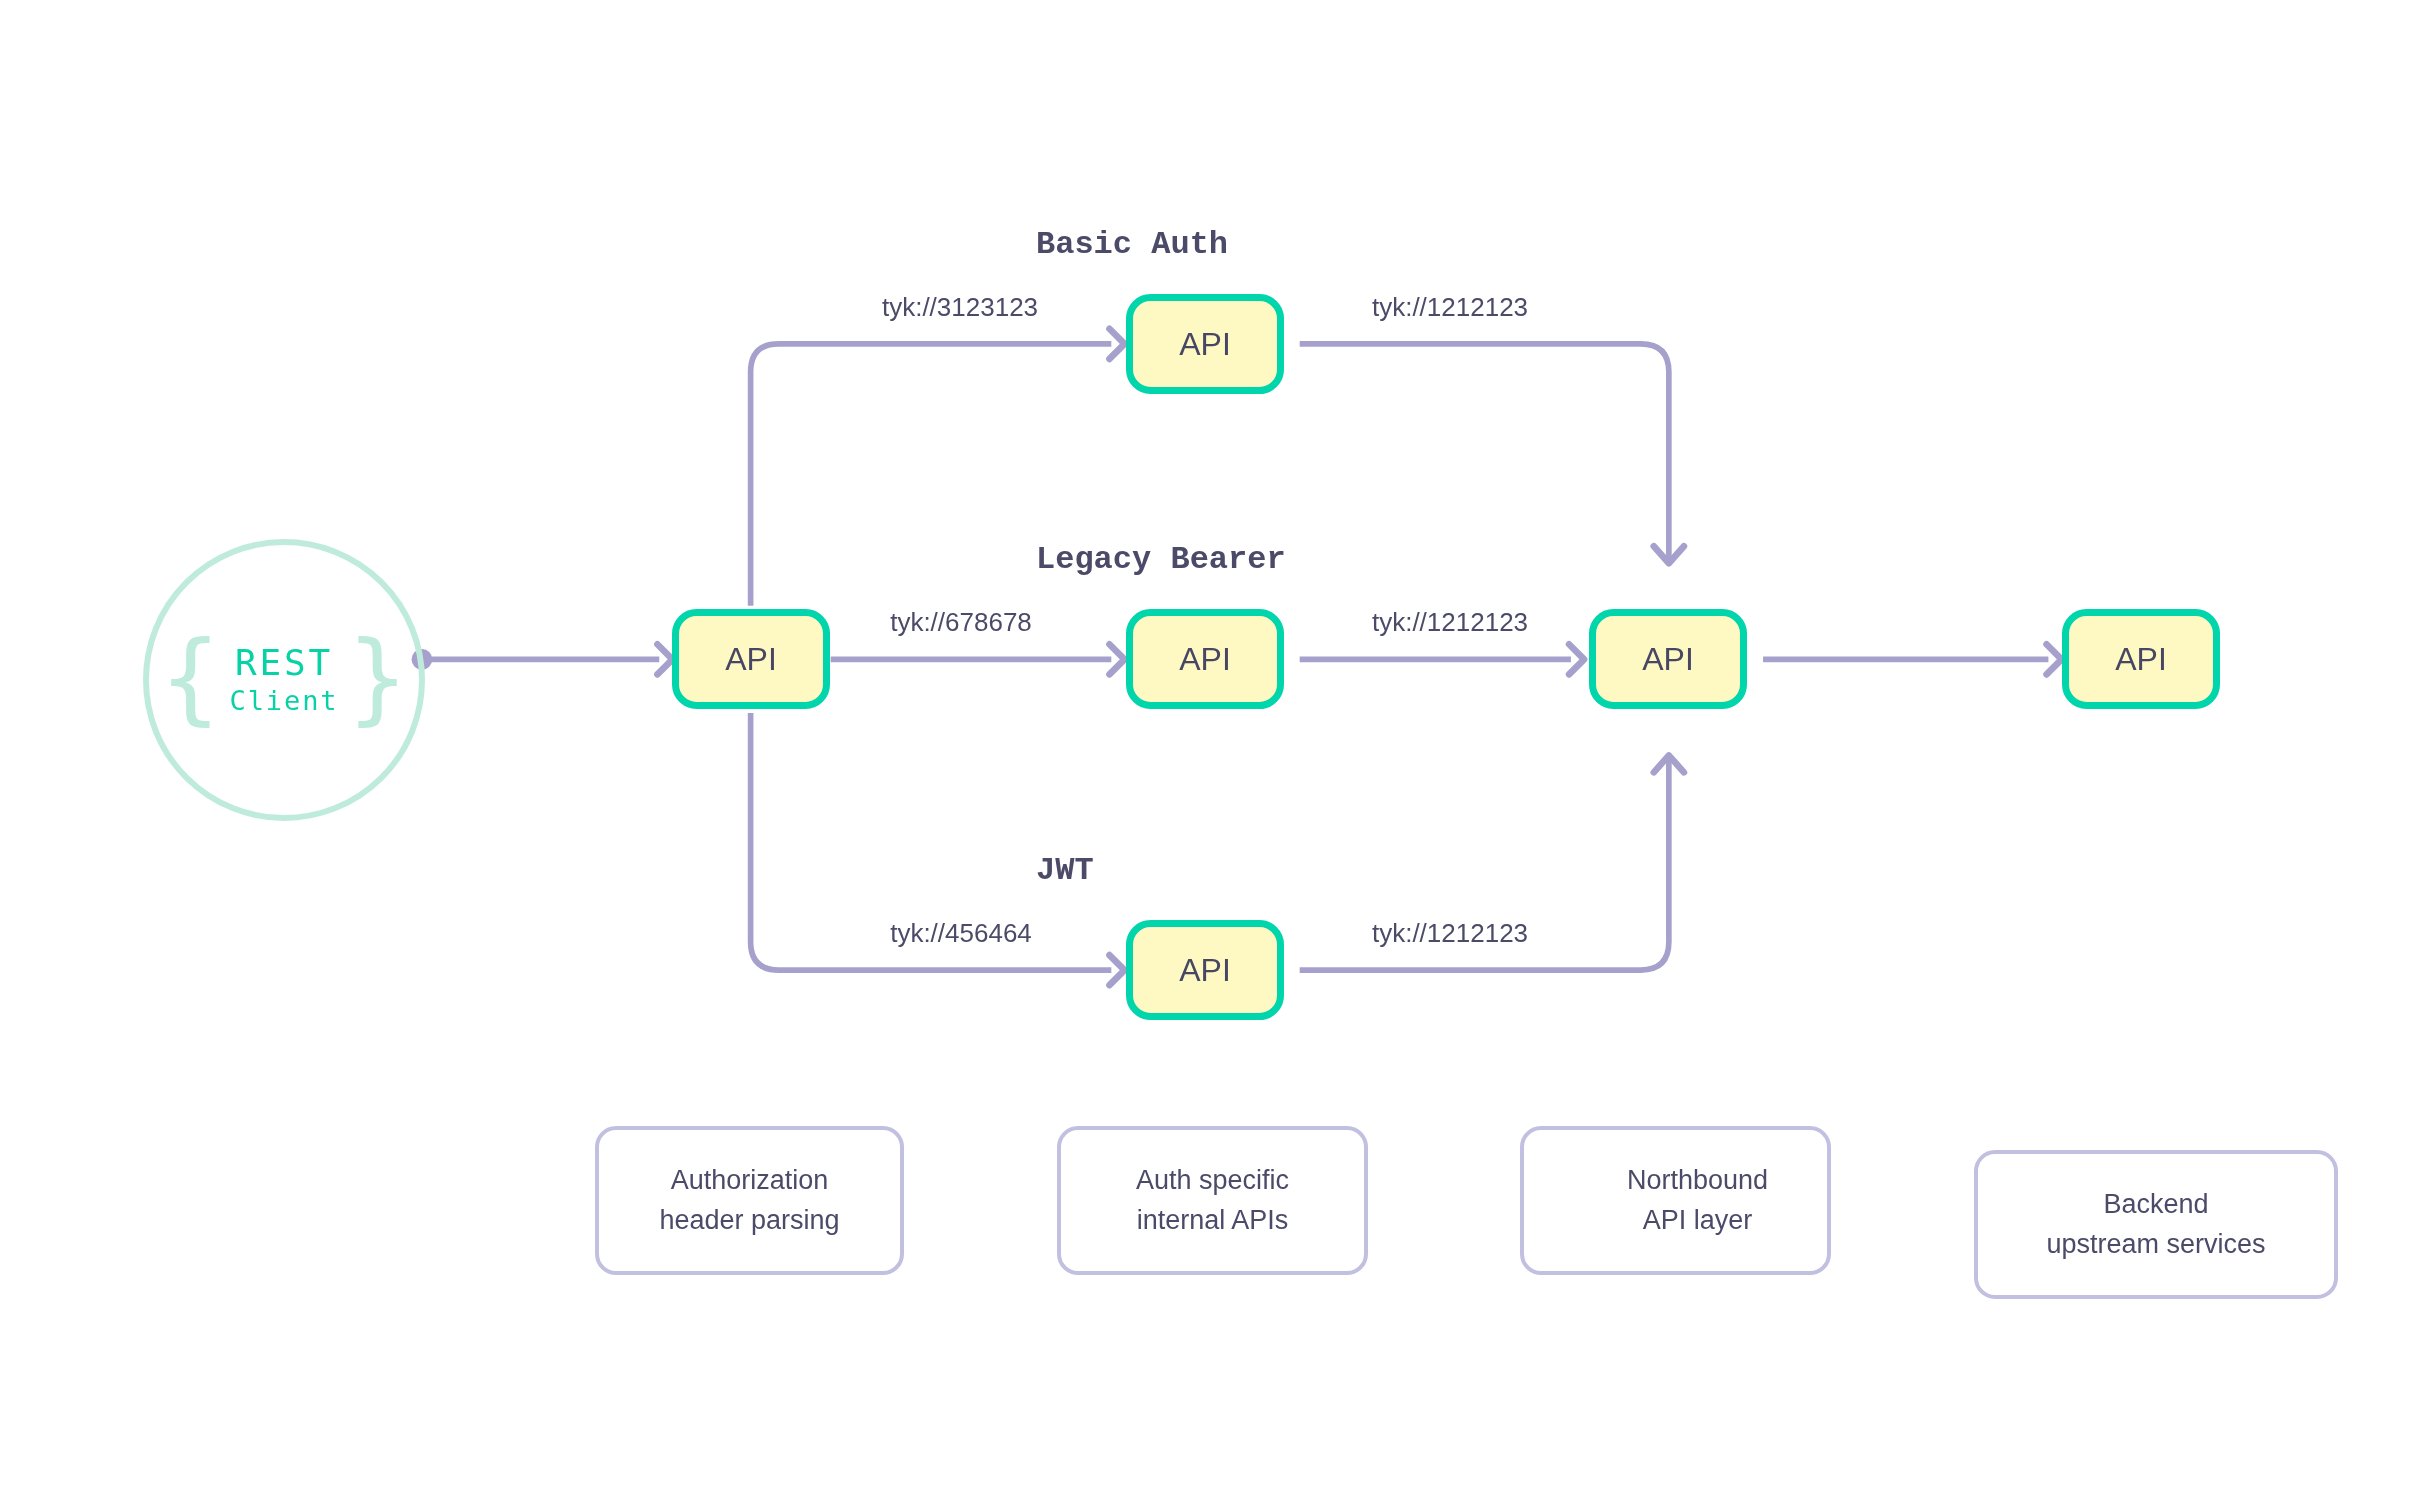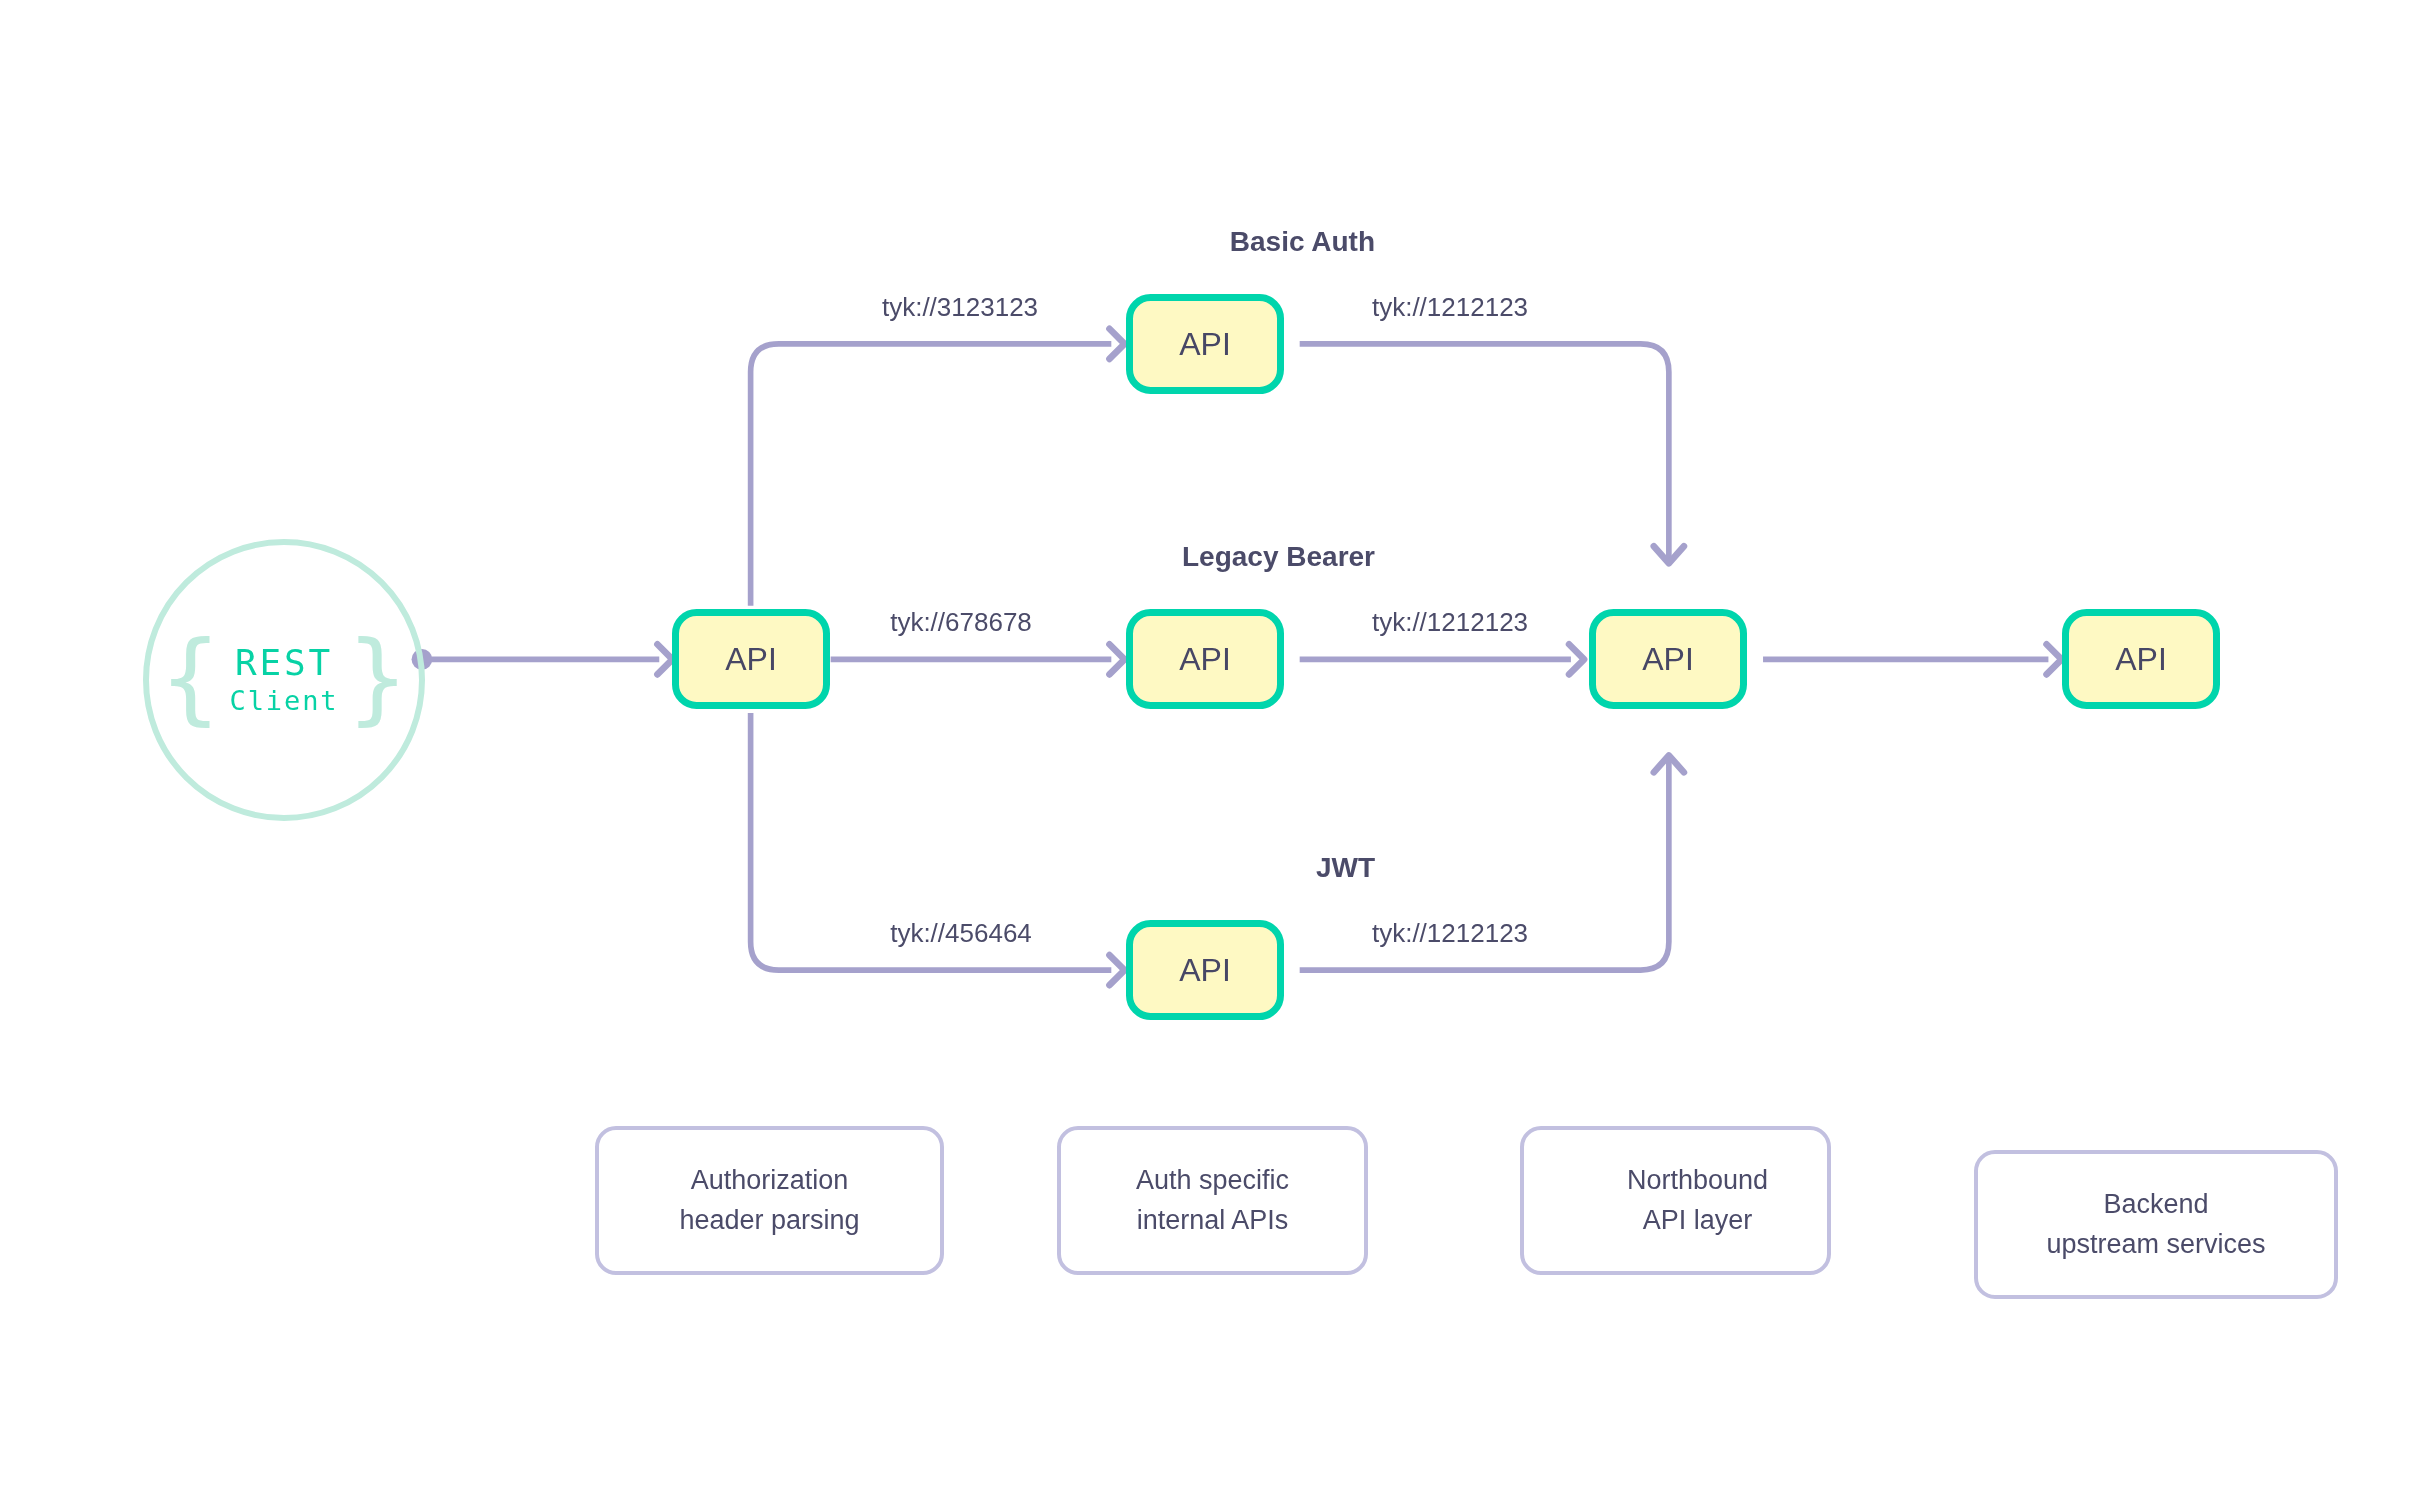--- a/index.html
+++ b/index.html
@@ -92,26 +92,26 @@
     align-items: center;
     justify-content: center;
     font-size: 32px;
     color: #474765;
     font-family: "Liberation Sans", sans-serif;
   }
 
   
   .group-title {
     position: absolute;
-    font-size: 28px;
+    font-size: 32px;
     font-weight: bold;
     color: #4b4b69;
-    font-family: Liberation Sans, sans-serif;
+    font-family: Liberation Mono, monospace;
     white-space: nowrap;
-    text-align: right;
+    text-align: left;
   }
 
   
   .edge-label {
     position: absolute;
     font-size: 26px;
     color: #4b4b69;
     font-family: "Liberation Sans", sans-serif;
     white-space: nowrap;
     text-align: center;
@@ -218,21 +218,21 @@
   <div class="edge-label" style="left:829px; top:607px; width:264px;">tyk://678678</div>
 
   <div class="edge-label" style="left:829px; top:918px; width:264px;">tyk://456464</div>
 
   <div class="edge-label" style="left:1309px; top:292px; width:282px;">tyk://1212123</div>
 
   <div class="edge-label" style="left:1309px; top:607px; width:282px;">tyk://1212123</div>
 
   <div class="edge-label" style="left:1309px; top:918px; width:282px;">tyk://1212123</div>
 
-  <div class="legend-box" style="left:595px; top:1126px; width:349px;">
+  <div class="legend-box" style="left:595px; top:1126px; width:309px;">
     <span>Authorization</span>
     <span>header parsing</span>
   </div>
 
   <div class="legend-box" style="left:1057px; top:1126px; width:311px;">
     <span>Auth specific</span>
     <span>internal APIs</span>
   </div>
 
   <div class="legend-box" style="left:1520px; top:1126px; width:311px;padding-left:44px;">

